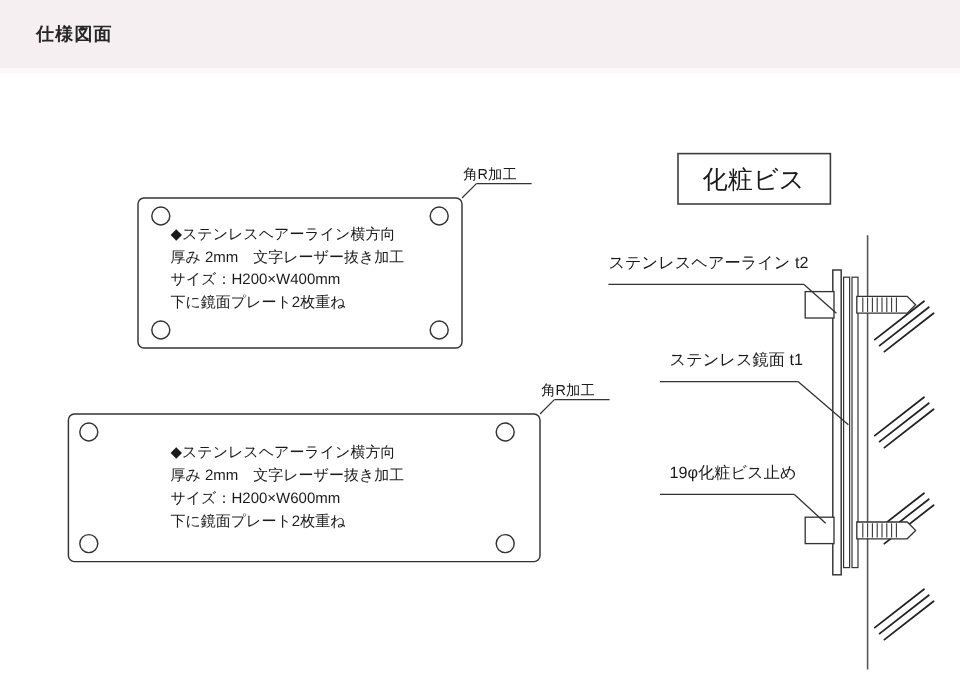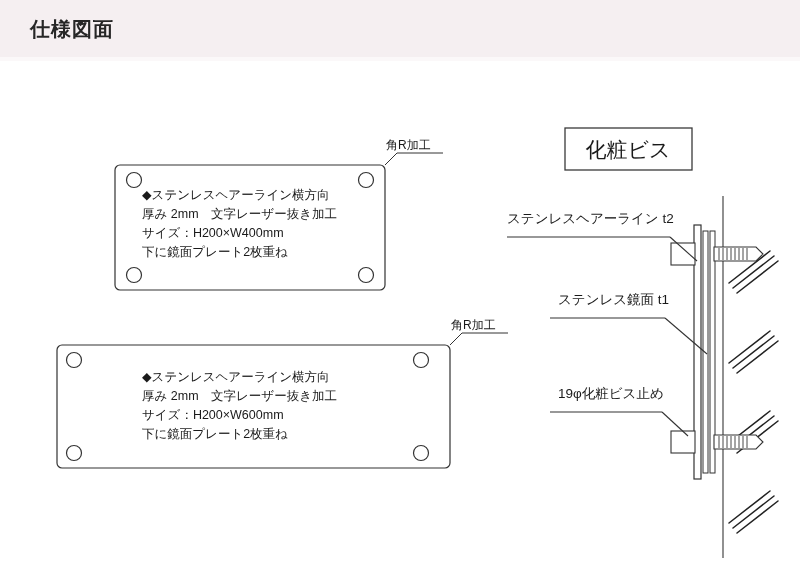--- a/index.html
+++ b/index.html
@@ -28,21 +28,21 @@
     position: absolute;
     left: 0; top: 57px;
     width: 800px;
     height: 4px;
     background: #fbf8f9;
   }
   .page-title {
     position: absolute;
     left: 30px;
     top: 15px;
-    font-size: 20px;
+    font-size: 15px;
     font-weight: bold;
     color: #262626;
     letter-spacing: 1px;
     line-height: 28px;
     white-space: nowrap;
   }
 
   
   .drawing-canvas {
     position: absolute;

